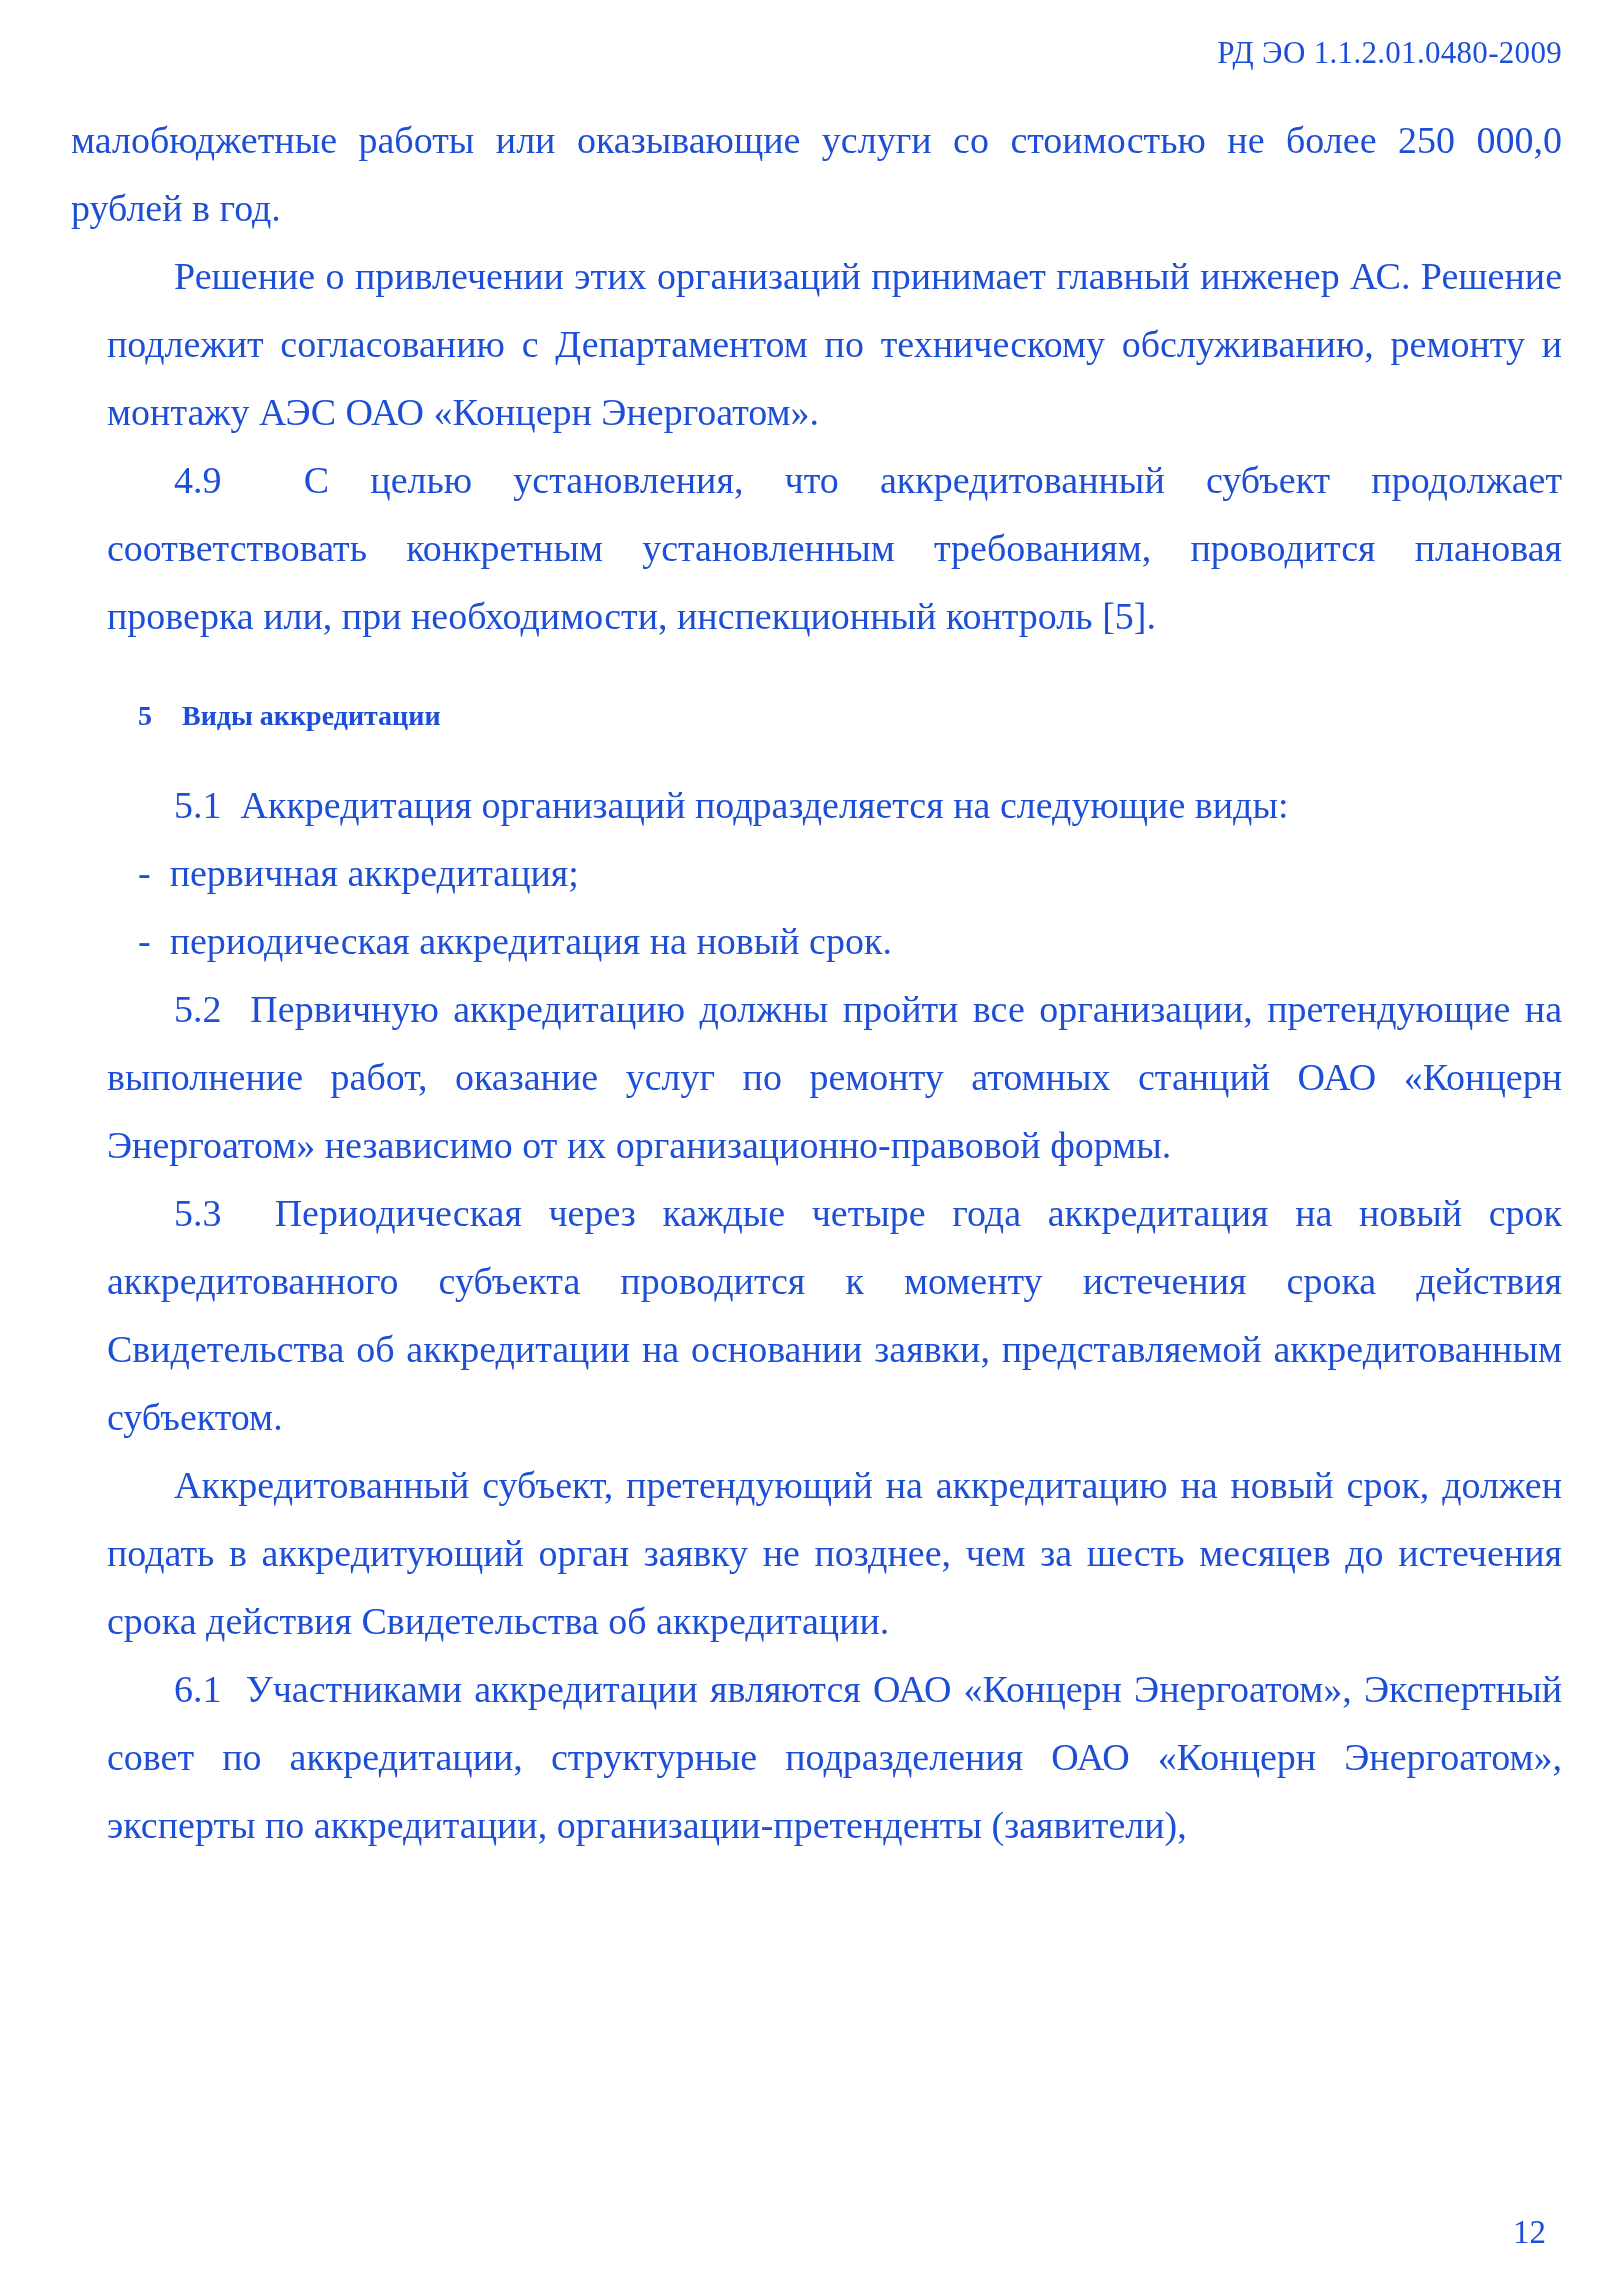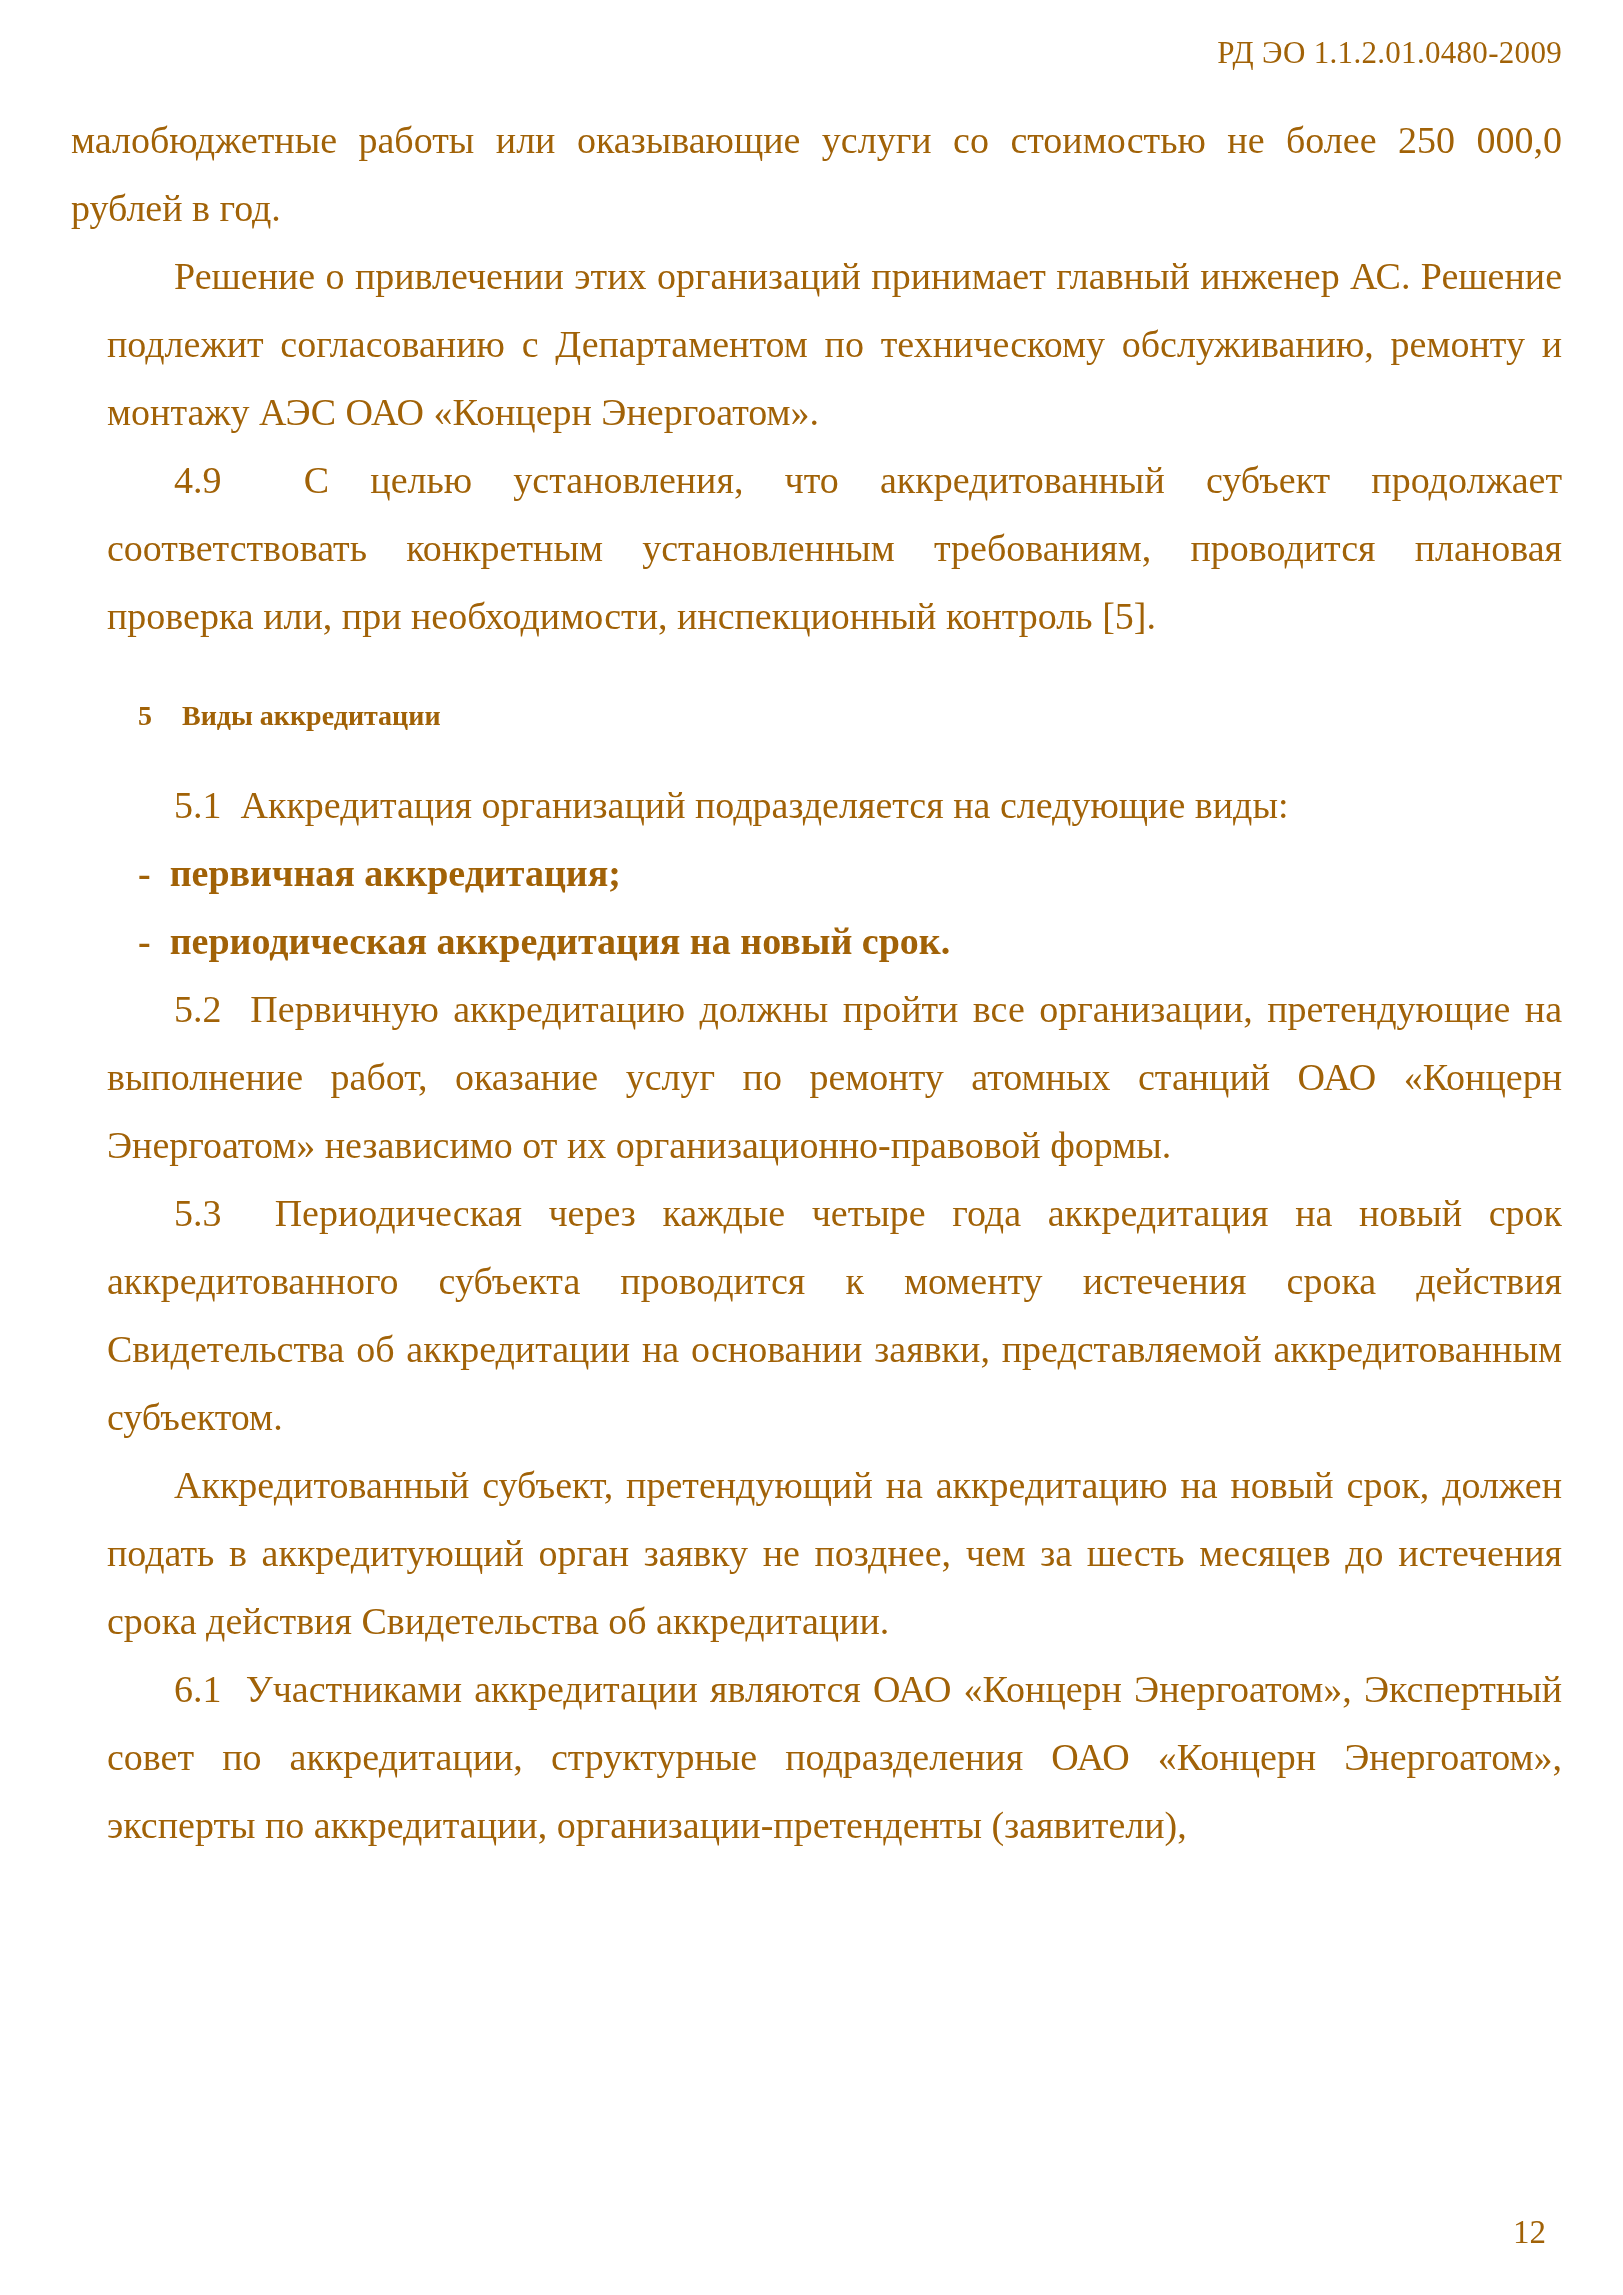--- a/index.html
+++ b/index.html
@@ -3,21 +3,21 @@
 <meta charset="utf-8">
 <style>
   * { margin: 0; padding: 0; box-sizing: border-box; }
   html, body { background: #ffffff; }
   .page {
     position: relative;
     width: 1623px;
     height: 2295px;
     background: #ffffff;
     font-family: "Liberation Serif", serif;
-    color: #a16207;
+    color: #1d4ed8;
     font-size: 38px;
     overflow: hidden;
   }
   .content {
     position: absolute;
     left: 71px;
     top: 33px;
     width: 1491px;
   }
   .doc-header {
@@ -28,21 +28,20 @@
     letter-spacing: 0.3px;
   }
   p.para {
     text-align: justify;
     line-height: 68px;
   }
   p.indent { text-indent: 67px; margin-left: 36px; }
   .list-line {
     line-height: 68px;
     margin-left: 67px;
-    font-weight: bold;
   }
   h2.heading {
     font-size: 28px;
     font-weight: bold;
     line-height: 50px;
     margin: 41px 0 30px 67px;
   }
   .h-num {
     display: inline-block;
     margin-right: 30px;

